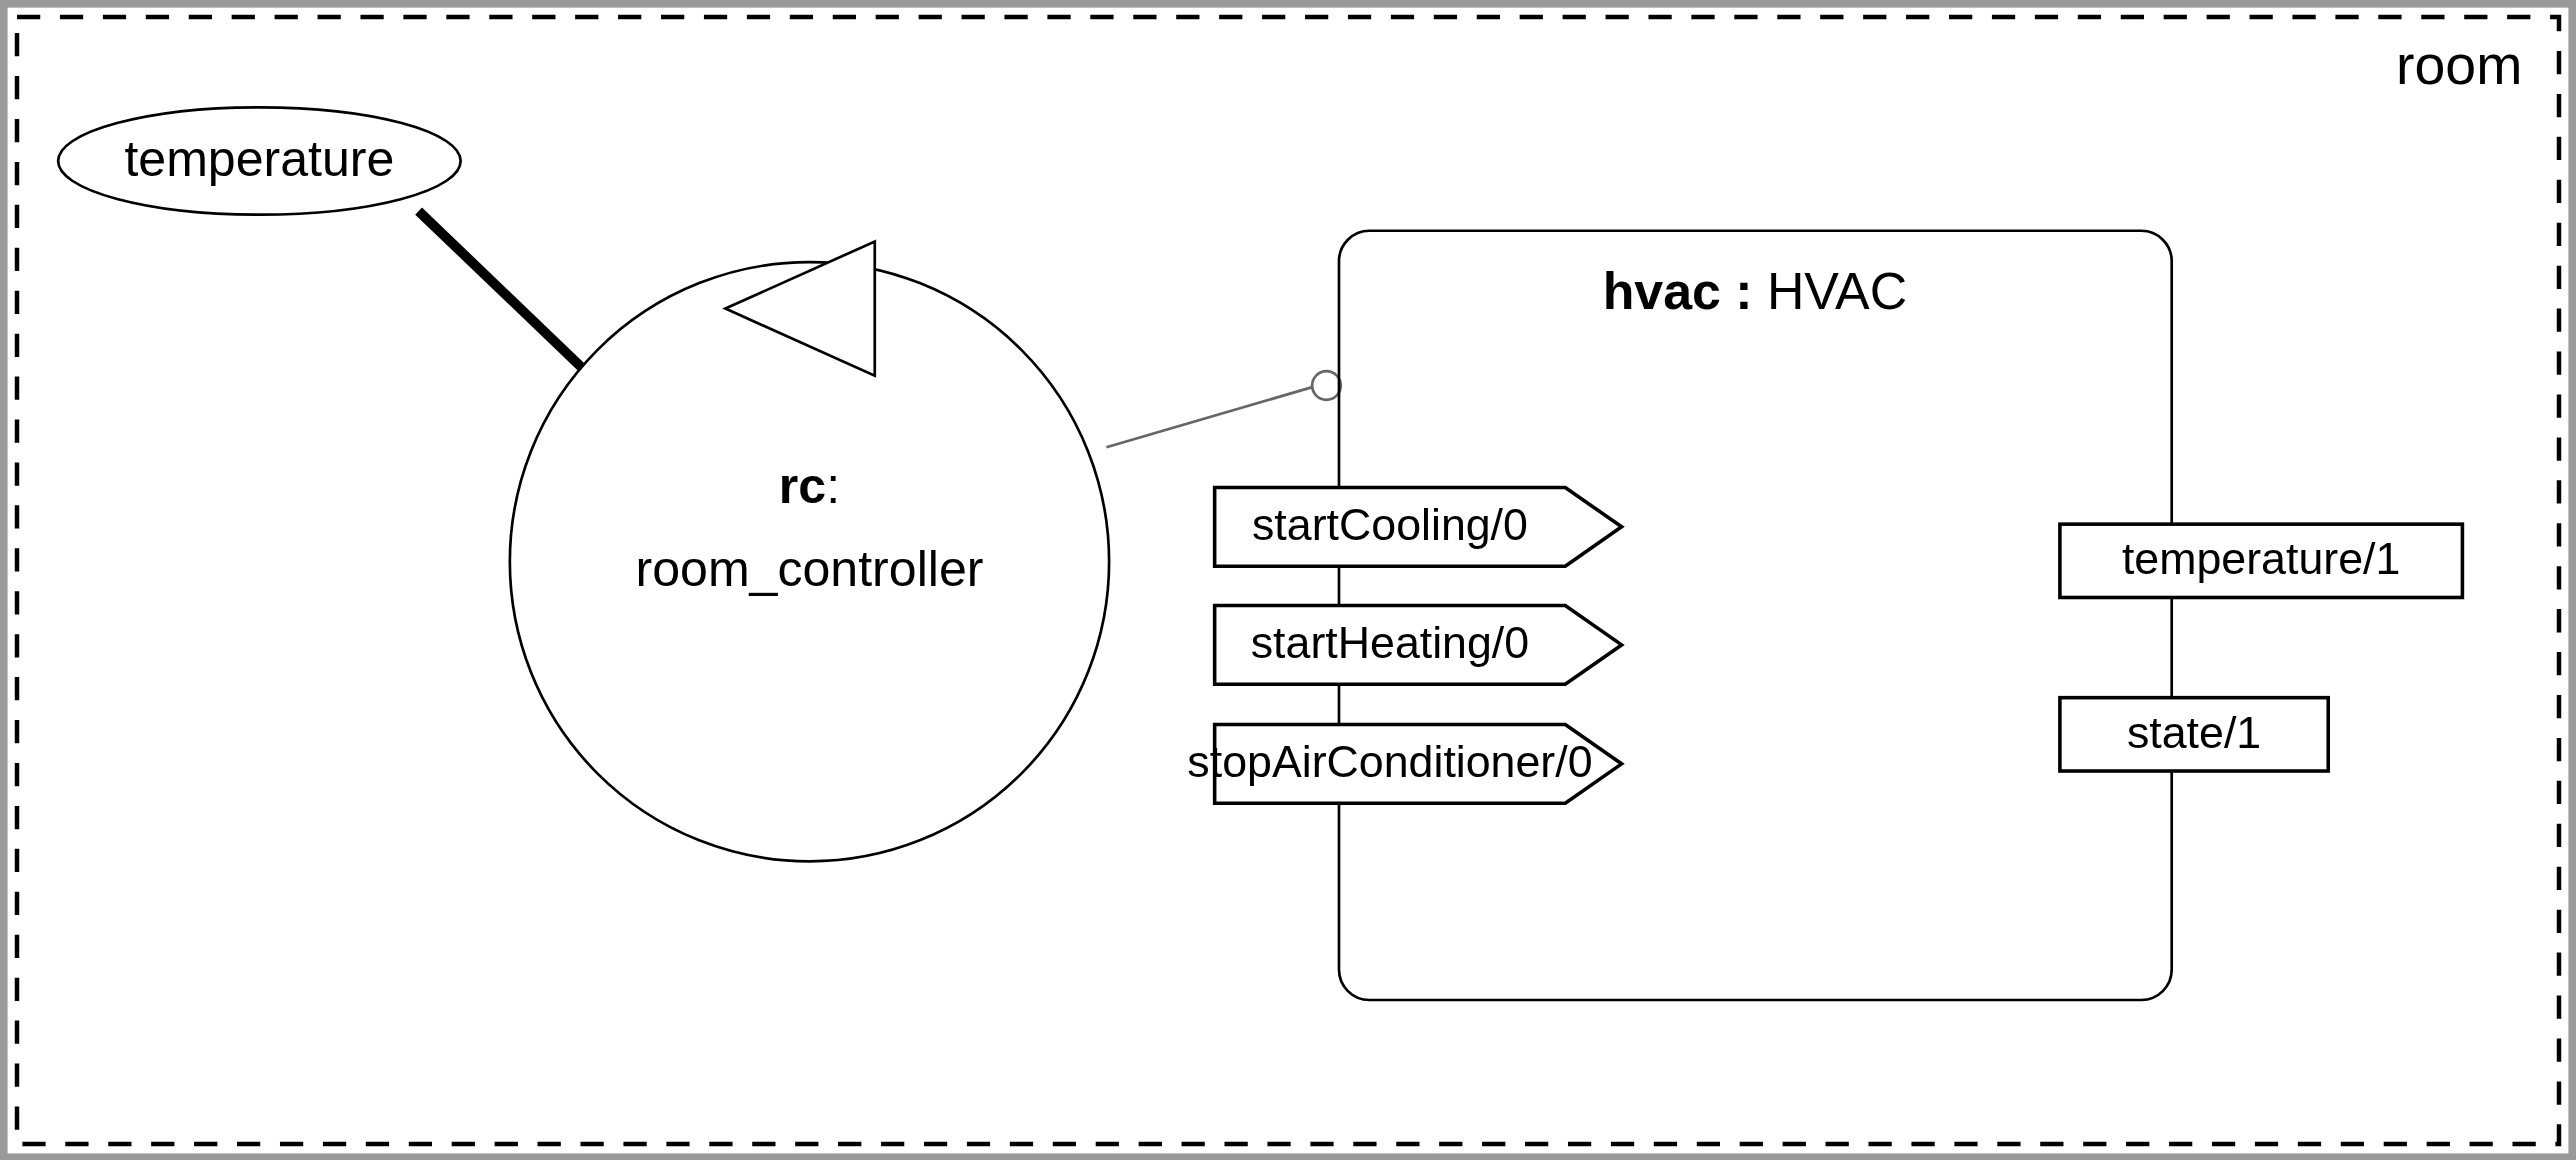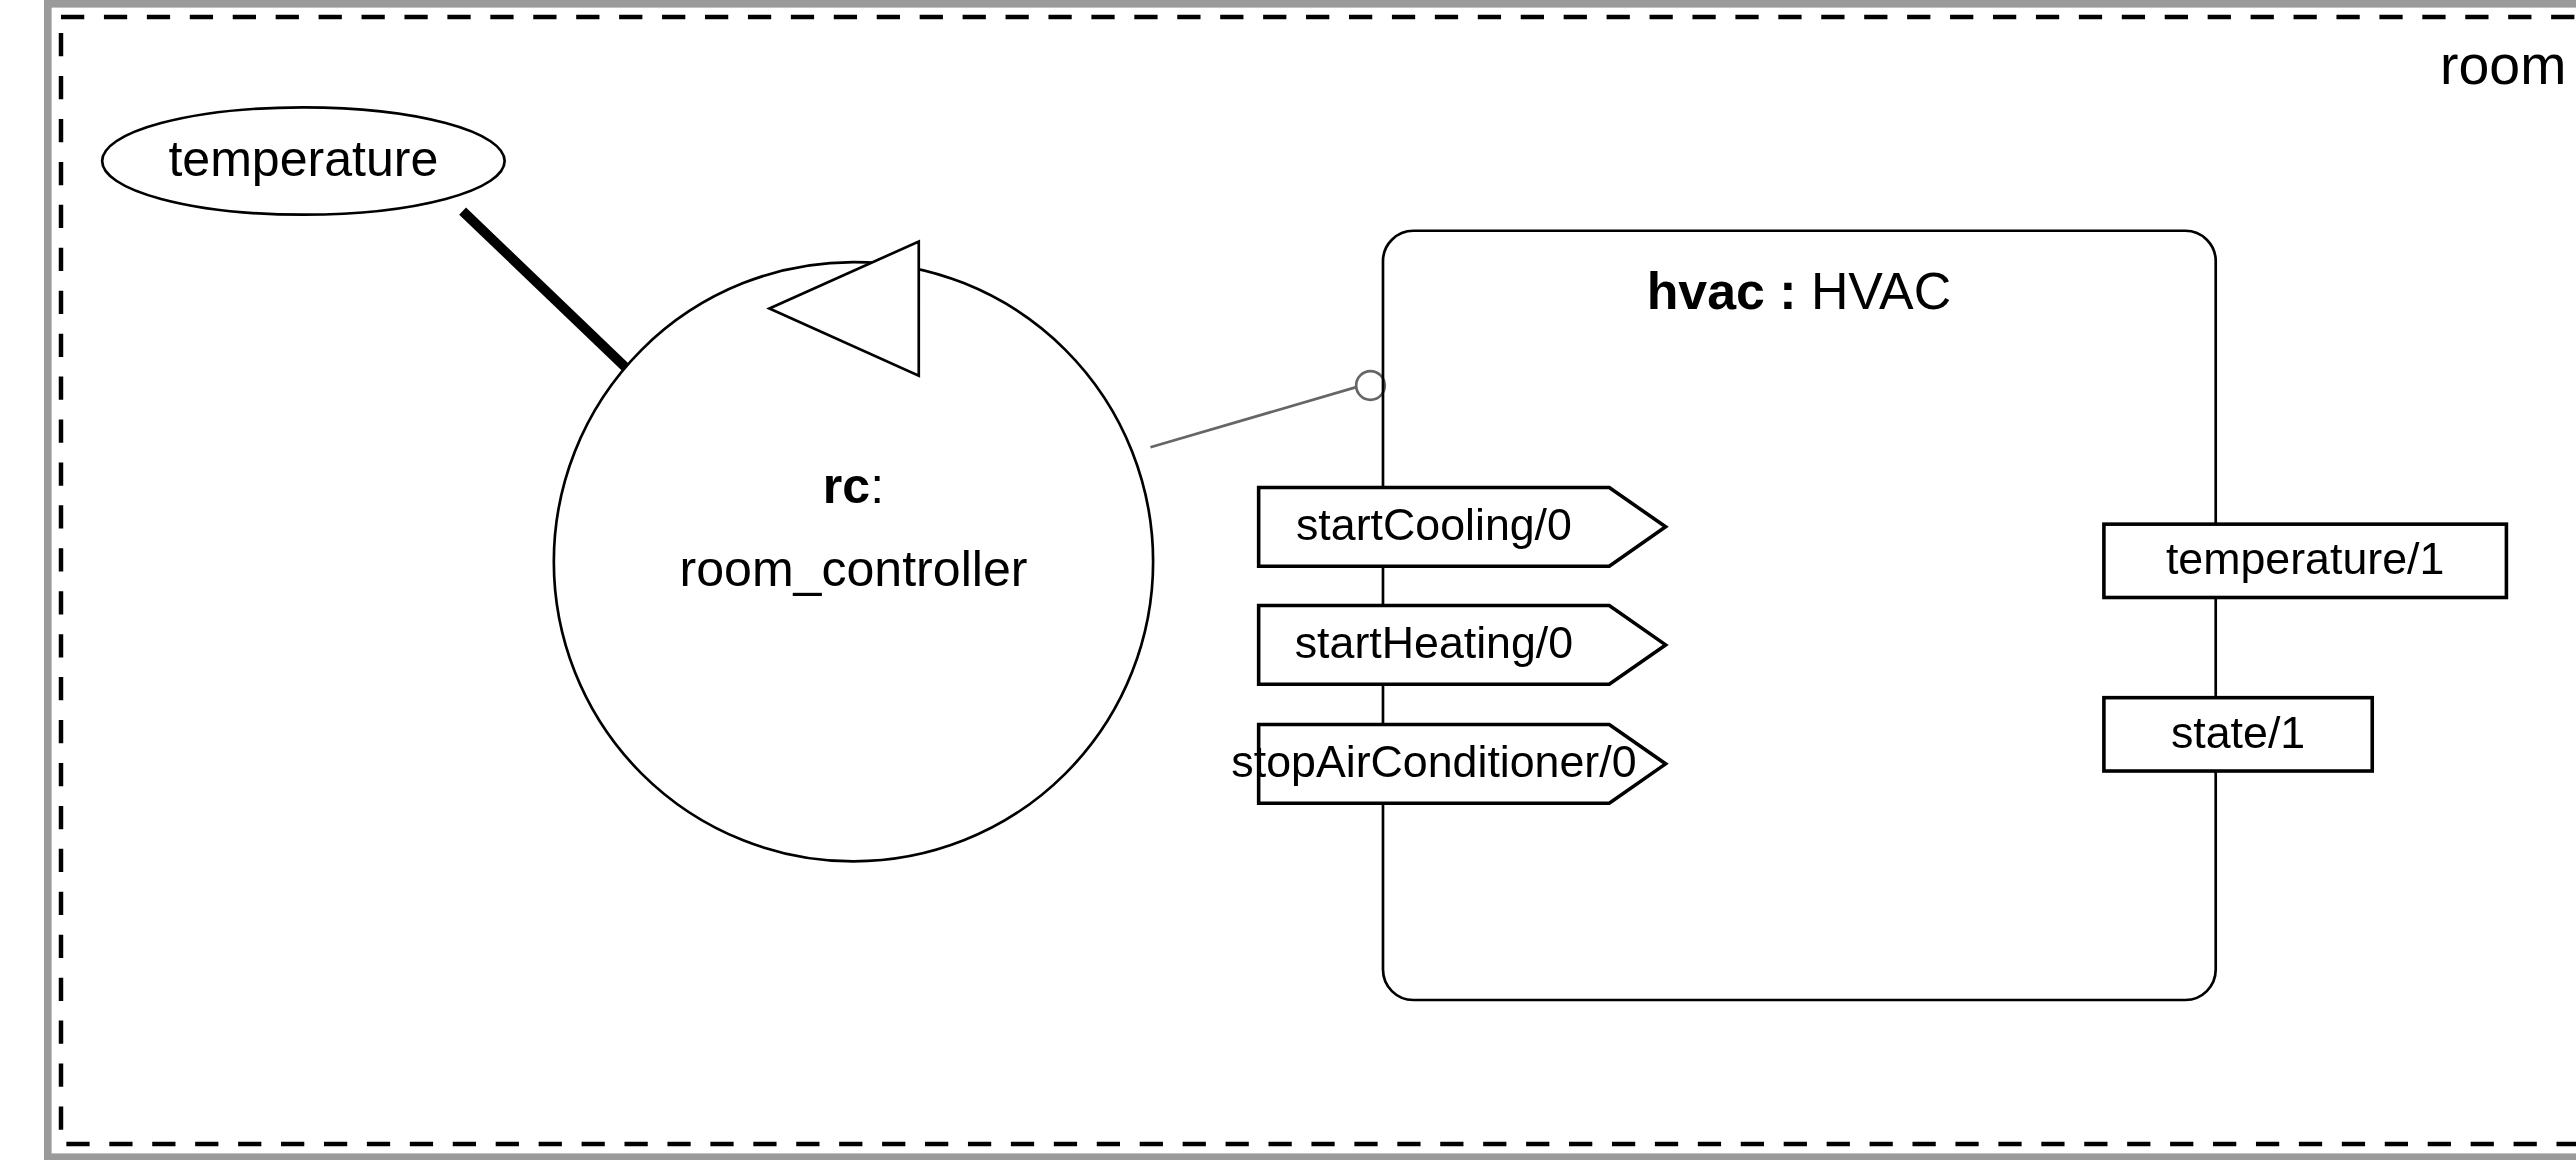--- a/index.html
+++ b/index.html
@@ -11,21 +11,20 @@
     width: 2576px;
     height: 1161px;
     font-family: "Liberation Sans", sans-serif;
     overflow: hidden;
   }
   #diagram-root {
     position: relative;
     width: 2076px;
     height: 1161px;
     background: #ffffff;
-    padding-left: 44px;
   }
   svg.canvas {
     display: block;
     width: 2576px;
     height: 1161px;
   }
   .txt {
     font-family: "Liberation Sans", sans-serif;
     fill: #000000;
     dominant-baseline: middle;

